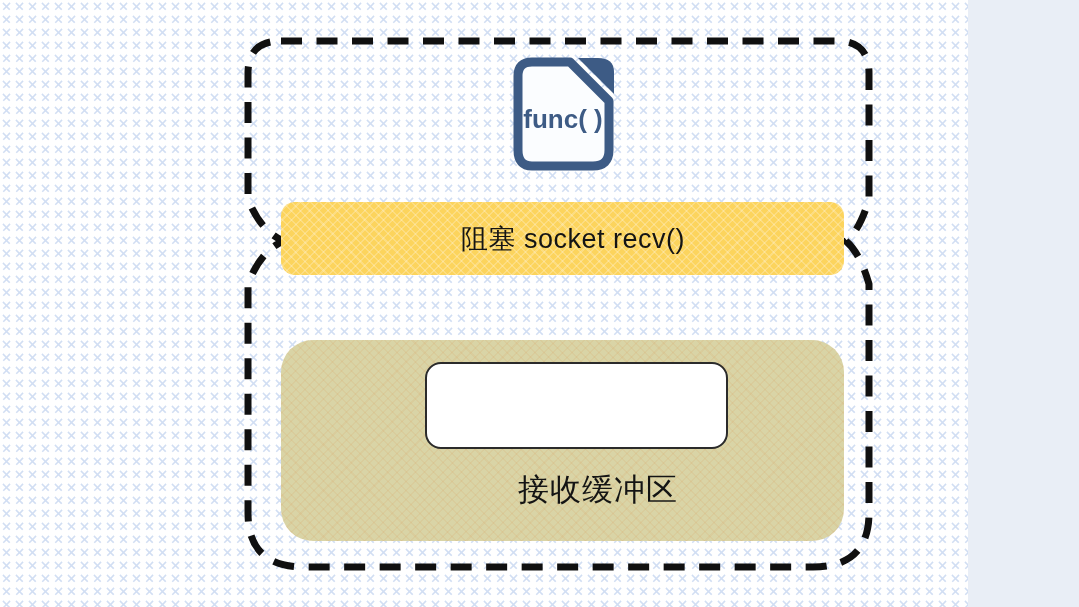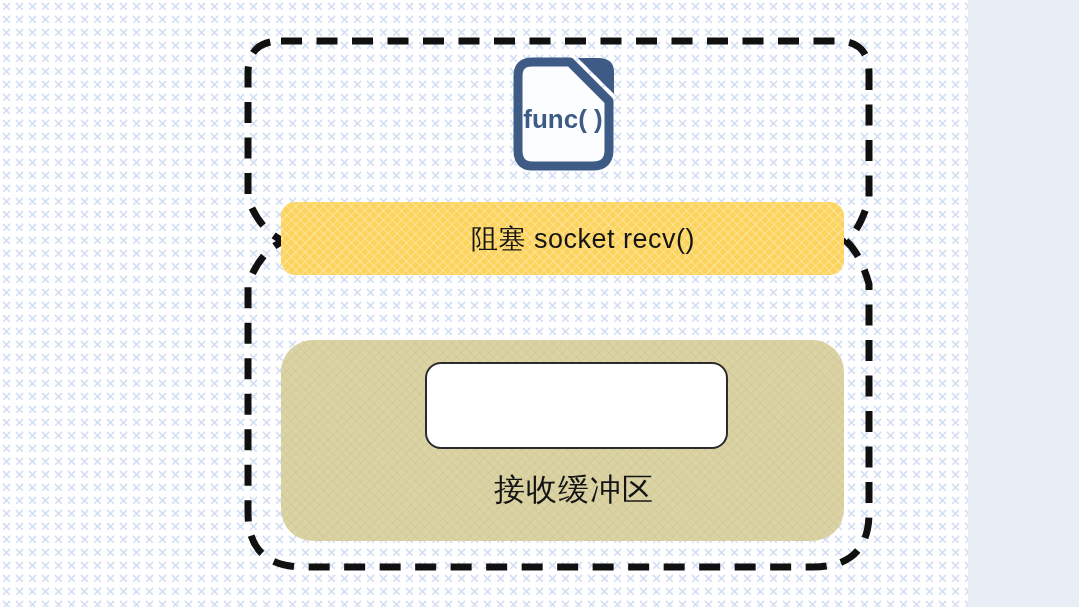--- a/index.html
+++ b/index.html
@@ -29,38 +29,38 @@
   .yellow-box{
     position:absolute;left:281px;top:202px;width:563px;height:73px;
     border-radius:14px;background:var(--yellow-box);z-index:2;
     background-image:
       repeating-linear-gradient(45deg, rgba(255,255,255,.22) 0 1.5px, transparent 1.5px 6.5px),
       repeating-linear-gradient(-45deg, rgba(255,255,255,.22) 0 1.5px, transparent 1.5px 6.5px);
   }
   .yellow-label{
     position:absolute;left:281px;top:202px;width:584px;height:73px;
     display:flex;align-items:center;justify-content:center;z-index:3;
-    font-size:27px;color:var(--text-color);letter-spacing:.5px;padding-left:10px;
+    font-size:27px;color:var(--text-color);letter-spacing:.5px;
   }
   .khaki-box{
     position:absolute;left:281px;top:340px;width:563px;height:201px;
     border-radius:32px;background:var(--khaki-box);z-index:2;
     background-image:
       repeating-linear-gradient(45deg, rgba(216,140,70,.10) 0 1.5px, transparent 1.5px 6.5px),
       repeating-linear-gradient(-45deg, rgba(216,140,70,.10) 0 1.5px, transparent 1.5px 6.5px);
   }
   .white-slot{
     position:absolute;left:425px;top:362px;width:303px;height:87px;
     border-radius:16px;background:#ffffff;border:2px solid var(--white-box-border);
     box-sizing:border-box;z-index:3;
   }
   .buffer-label{
     position:absolute;left:281px;top:468px;width:586px;height:44px;
     display:flex;align-items:center;justify-content:center;z-index:3;
-    font-size:31px;color:var(--text-color);letter-spacing:1px;
+    font-size:31px;color:var(--text-color);letter-spacing:1px;padding-left:24px;
   }
   .func-icon{position:absolute;left:512px;top:56px;width:110px;height:118px;z-index:2;}
   .func-icon .doc-body{fill:var(--icon-fill);stroke:var(--icon-blue);stroke-width:9;stroke-linejoin:round;}
   .func-icon .doc-fold{fill:var(--icon-blue);}
   .func-icon .doc-text{
     fill:var(--icon-blue);font-family:"Liberation Sans","DejaVu Sans",sans-serif;
     font-weight:bold;font-size:26px;
   }
 </style>
 </head>

